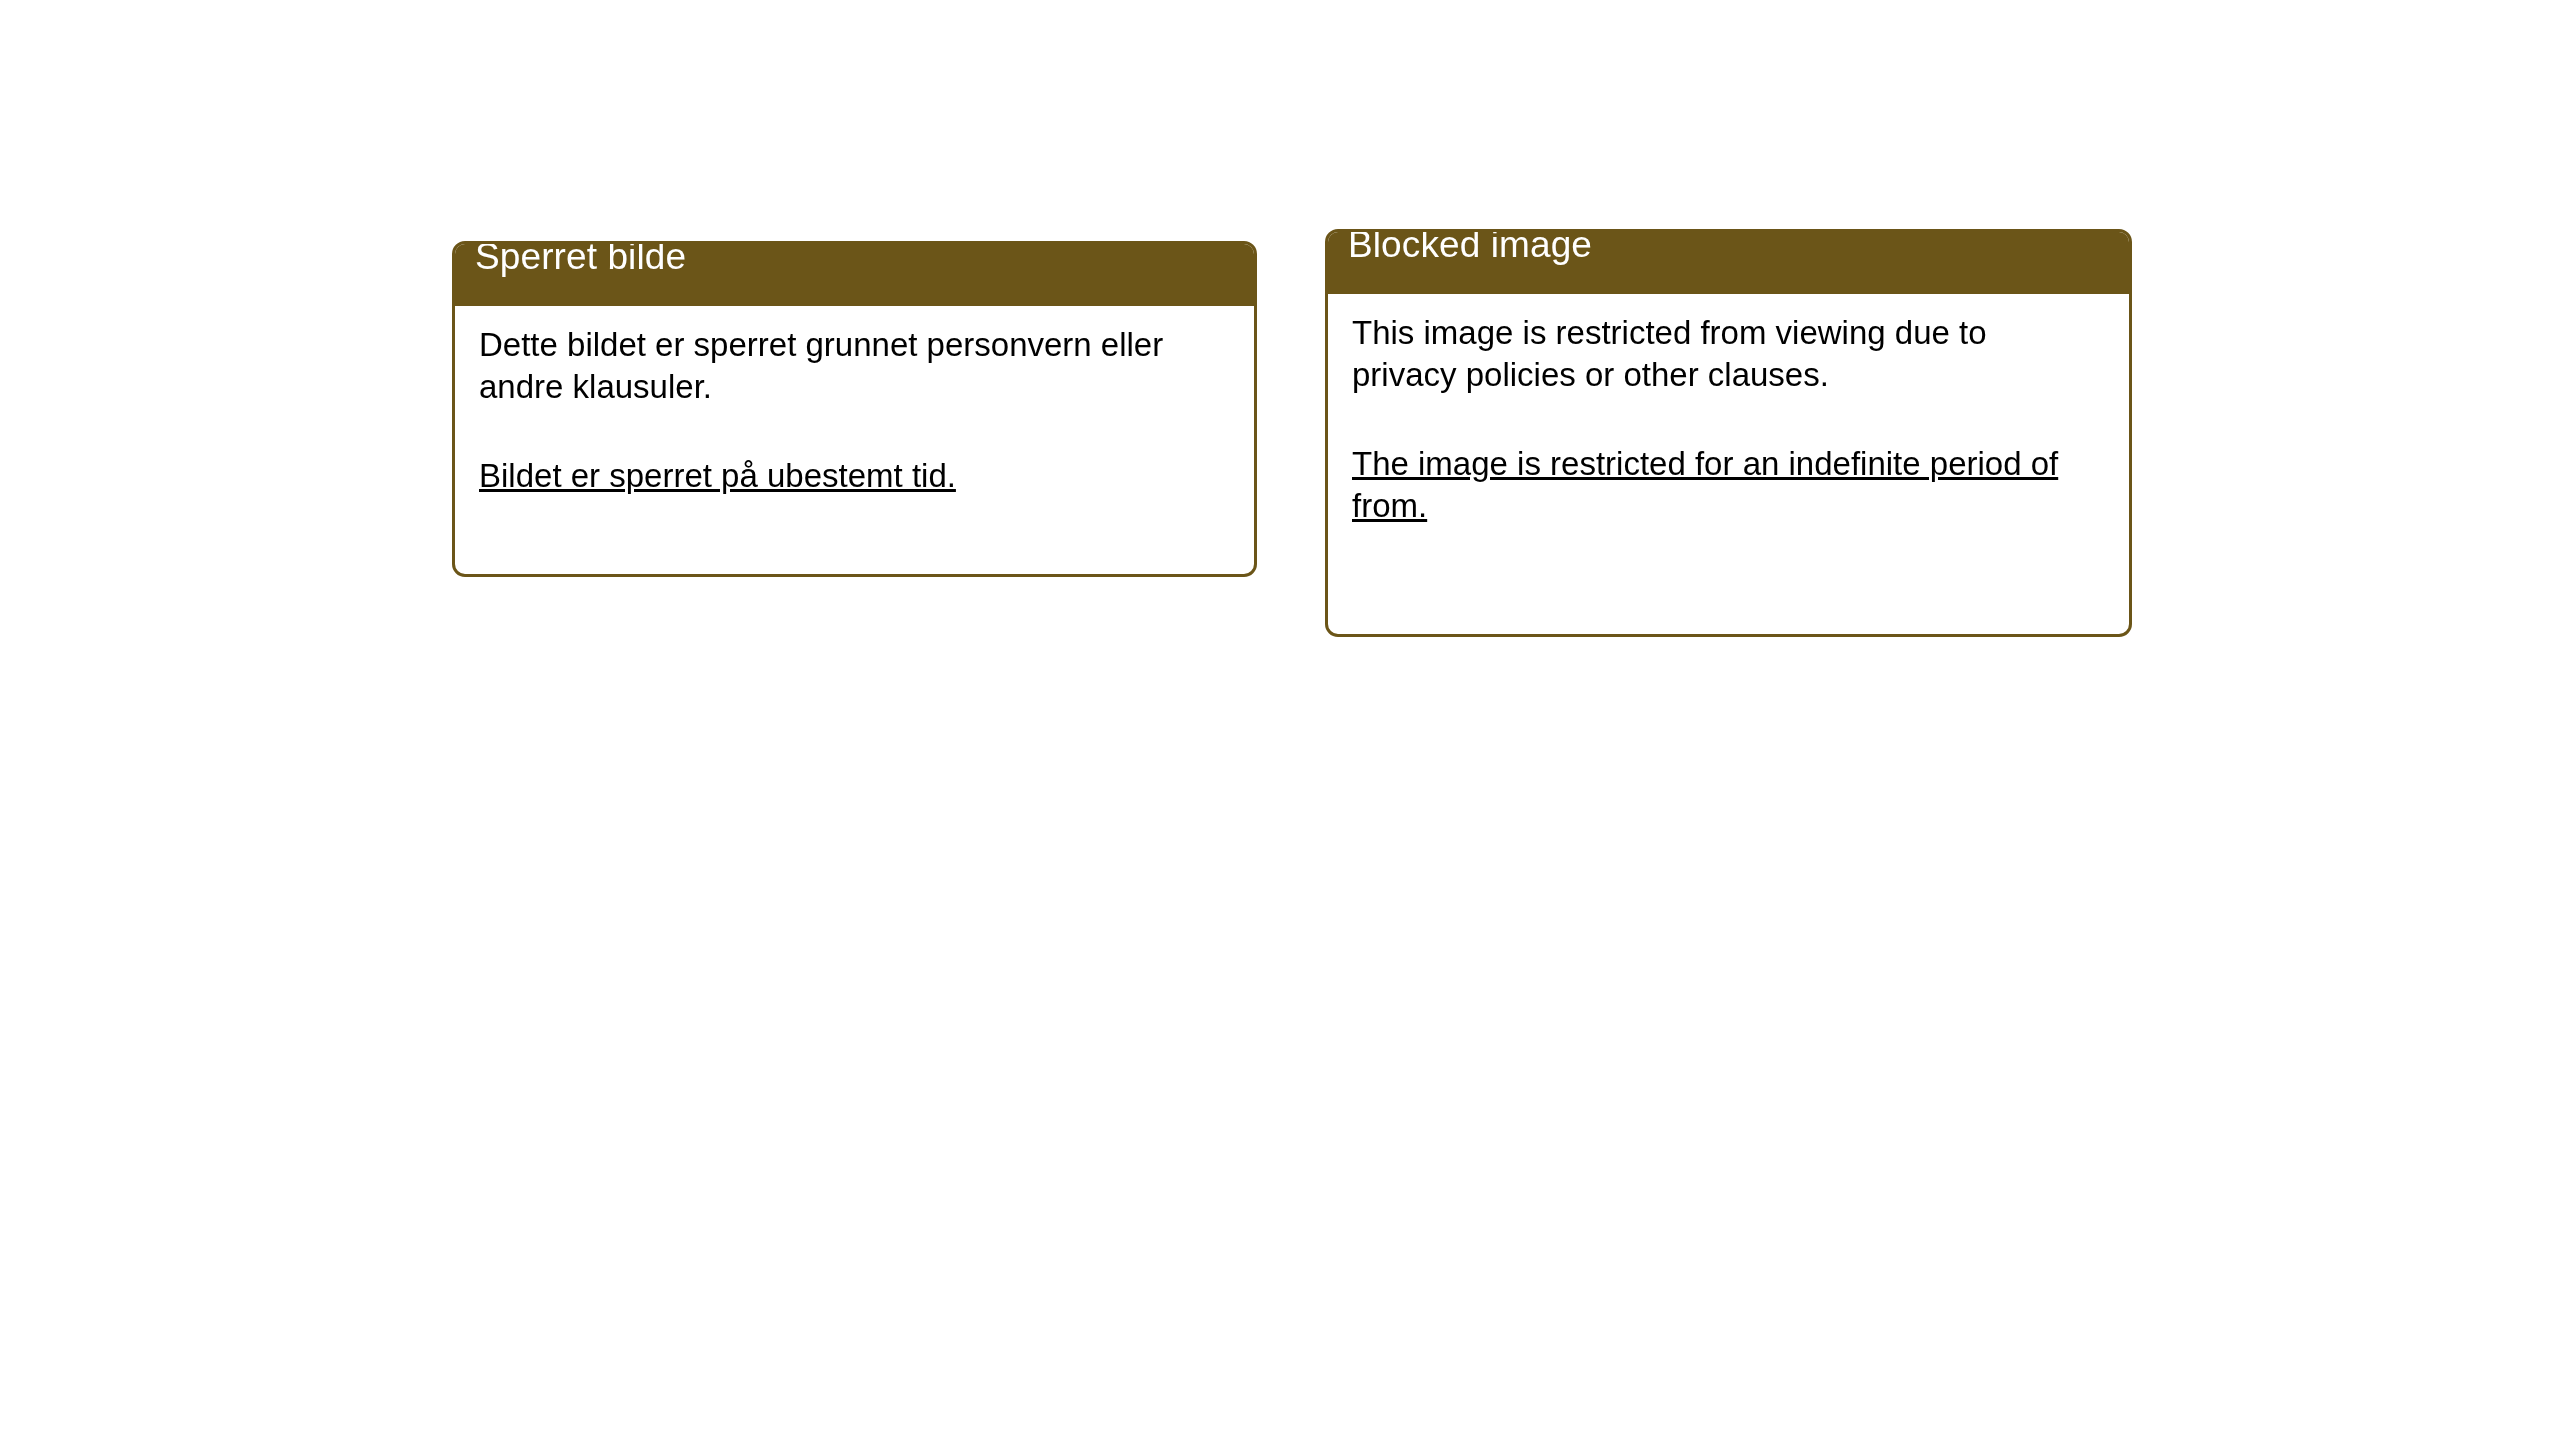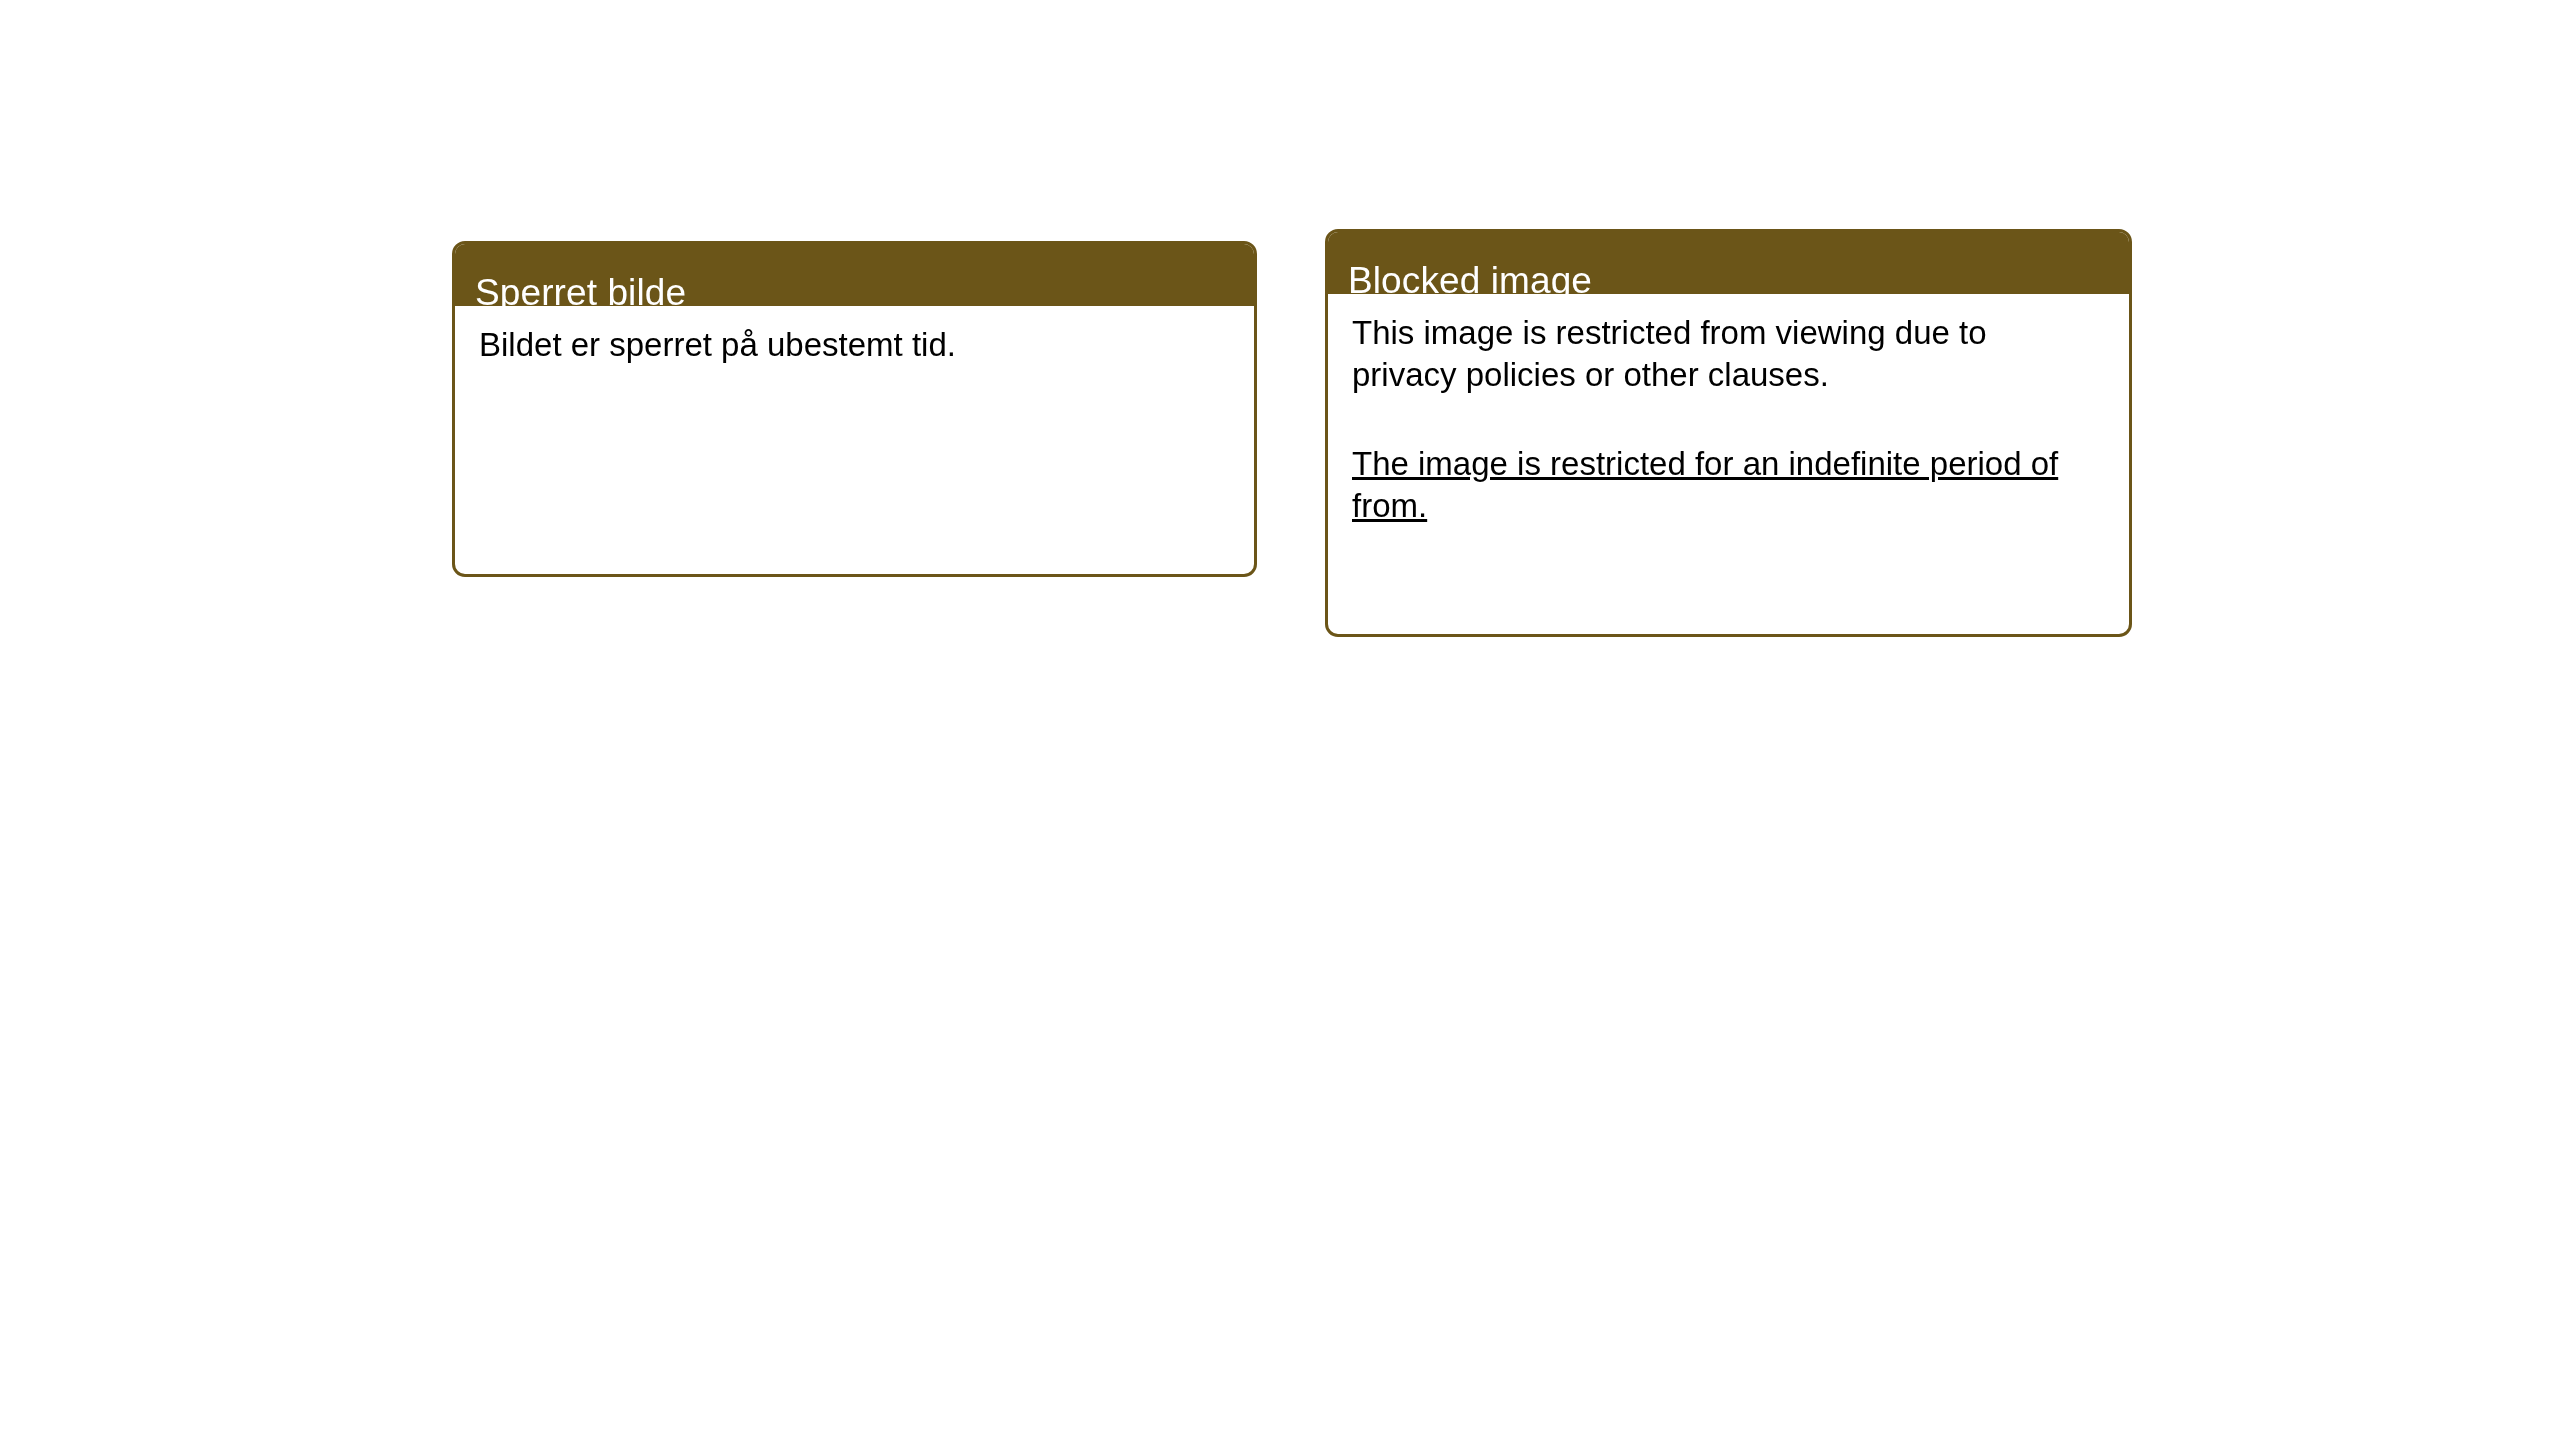--- a/index.html
+++ b/index.html
@@ -47,21 +47,21 @@
     width: 807px;
     height: 408px;
   }
 
   .card-header {
     box-sizing: border-box;
     width: 100%;
     height: 63px;
     background: #6b5518;
     display: flex;
-    align-items: flex-start;
+    align-items: flex-end;
     padding: 0 0 0 21px;
     
     margin: -1px -1px 0 -1px;
     width: calc(100% + 2px);
   }
 
   .card-title {
     color: #ffffff;
     font-size: 37px;
     font-weight: 400;
@@ -93,20 +93,21 @@
 </head>
 <body>
 
 <div id="stage">
 
   <section class="notice-card" id="card-no">
     <div class="card-header">
       <h2 class="card-title">Sperret bilde</h2>
     </div>
     <div class="card-body">
+      <p class="card-paragraph">Dette bildet er sperret grunnet personvern eller andre klausuler.</p>
       <p class="card-paragraph">Bildet er sperret på ubestemt tid.</p>
     </div>
   </section>
 
   <section class="notice-card" id="card-en">
     <div class="card-header">
       <h2 class="card-title">Blocked image</h2>
     </div>
     <div class="card-body">
       <p class="card-paragraph">This image is restricted from viewing due to privacy policies or other clauses.</p>

